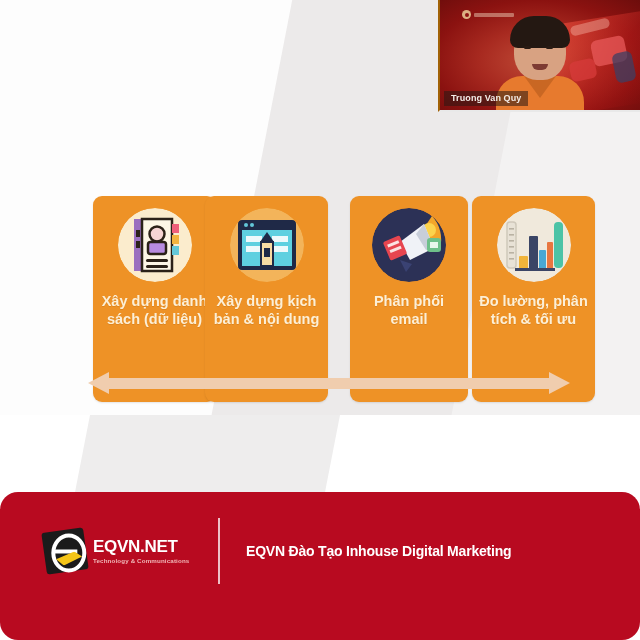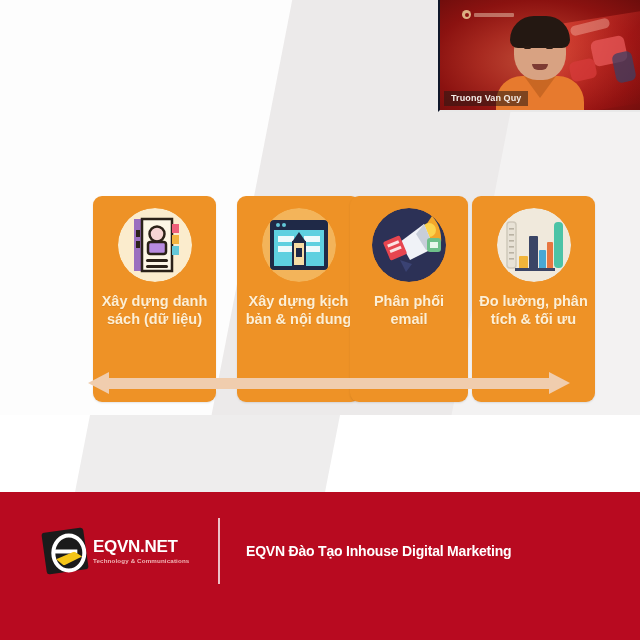--- a/index.html
+++ b/index.html
@@ -35,21 +35,21 @@
 
   
   .cards{position:absolute;left:77px;top:196px;width:502px;height:206px;}
   .card{
     position:absolute;top:0;width:123px;height:206px;
     background:#ee9226;border-radius:9px;
     box-shadow:0 1px 2px rgba(0,0,0,.10);
     margin-left:16px;
   }
   .card.c0{left:0px;}
-  .card.c1{left:144px;}
+  .card.c1{left:112px;}
   .card.c2{left:257px;width:118px;}
   .card.c3{left:379px;width:123px;}
 
   .icon-wrap{
     position:absolute;left:50%;top:12px;transform:translateX(-50%);
     width:74px;height:74px;border-radius:50%;overflow:hidden;
   }
   .card-label{
     position:absolute;left:4px;right:4px;top:96px;
     text-align:center;color:#fcefd6;
@@ -62,21 +62,21 @@
   .arrow-bar{
     position:absolute;left:20px;top:6px;right:20px;height:11px;background:#f0cdae;
   }
   .arrow-head{position:absolute;top:0;width:0;height:0;border-top:11px solid transparent;border-bottom:11px solid transparent;}
   .arrow-head.left{left:0;border-right:21px solid #f0cdae;}
   .arrow-head.right{right:0;border-left:21px solid #f0cdae;}
 
   
   .webcam{
     position:absolute;right:0;top:0;width:200px;height:110px;
-    background:#8e1414;overflow:hidden;border-left:2px solid #0f172a;border-bottom:2px solid #e9e9e9;
+    background:#8e1414;overflow:hidden;border-left:2px solid #a16207;border-bottom:2px solid #e9e9e9;
   }
   .webcam .vignette{
     position:absolute;inset:0;
     background:radial-gradient(ellipse at 48% 55%, #c04a36 0%, #a82a20 38%, #8b1210 70%, #6d0d0c 100%);
   }
   .webcam .laptop-bg{
     position:absolute;right:-6px;top:18px;width:96px;height:92px;
     background:
       linear-gradient(135deg, rgba(255,90,70,.55) 0%, rgba(200,30,30,.35) 55%, rgba(120,10,10,.2) 100%);
     transform:skewY(-9deg);
@@ -115,20 +115,21 @@
     position:absolute;left:4px;bottom:4px;
     background:rgba(40,24,20,.55);
     color:#f3ece7;font-size:9px;font-weight:bold;
     padding:2px 7px 3px 7px;letter-spacing:.1px;white-space:nowrap;
   }
 
   
   .banner{
     position:absolute;left:0;bottom:0;width:640px;height:148px;
     background:#b80a20;
+    border-radius:18px;
   }
   .banner-inner{position:absolute;left:0;top:26px;width:640px;height:66px;display:flex;align-items:center;}
   .logo-box{position:relative;width:150px;height:52px;margin-left:44px;display:flex;align-items:center;gap:7px;}
   .logo-badge{
     position:relative;width:42px;height:42px;background:#1b1b1b;
     transform:rotate(-8deg);border-radius:3px;flex:0 0 auto;
   }
   .logo-badge .e{
     position:absolute;left:7px;top:4px;width:27px;height:31px;
     border:4px solid #ffffff;border-radius:50%;

